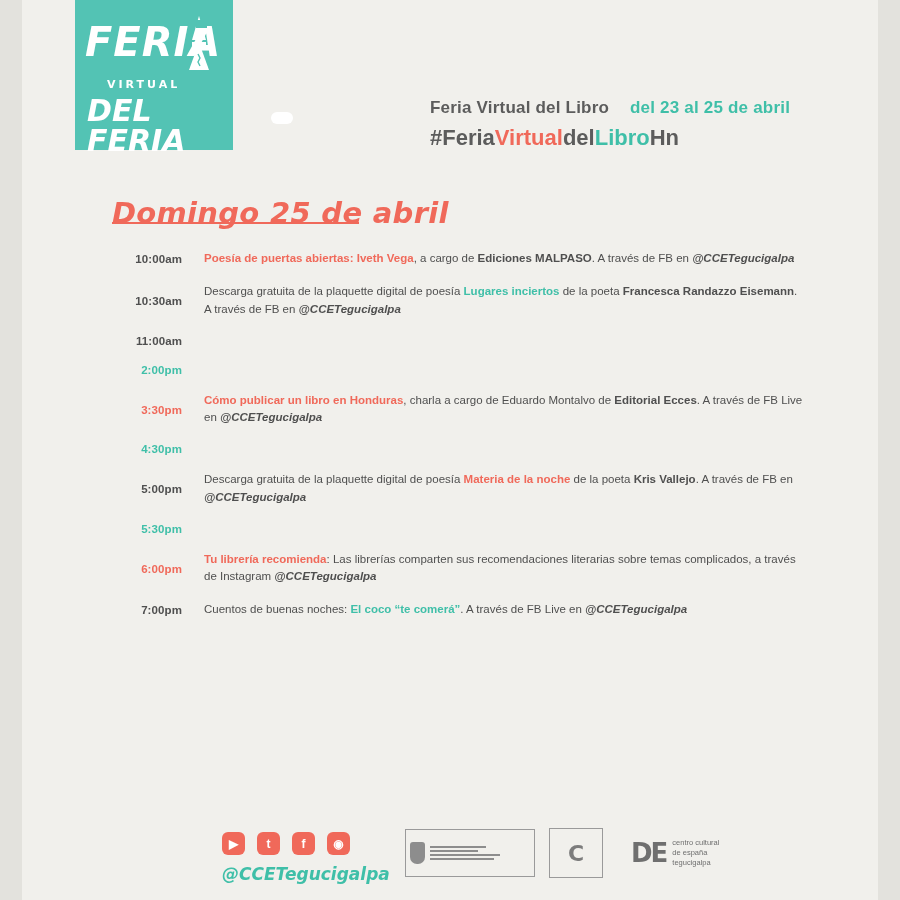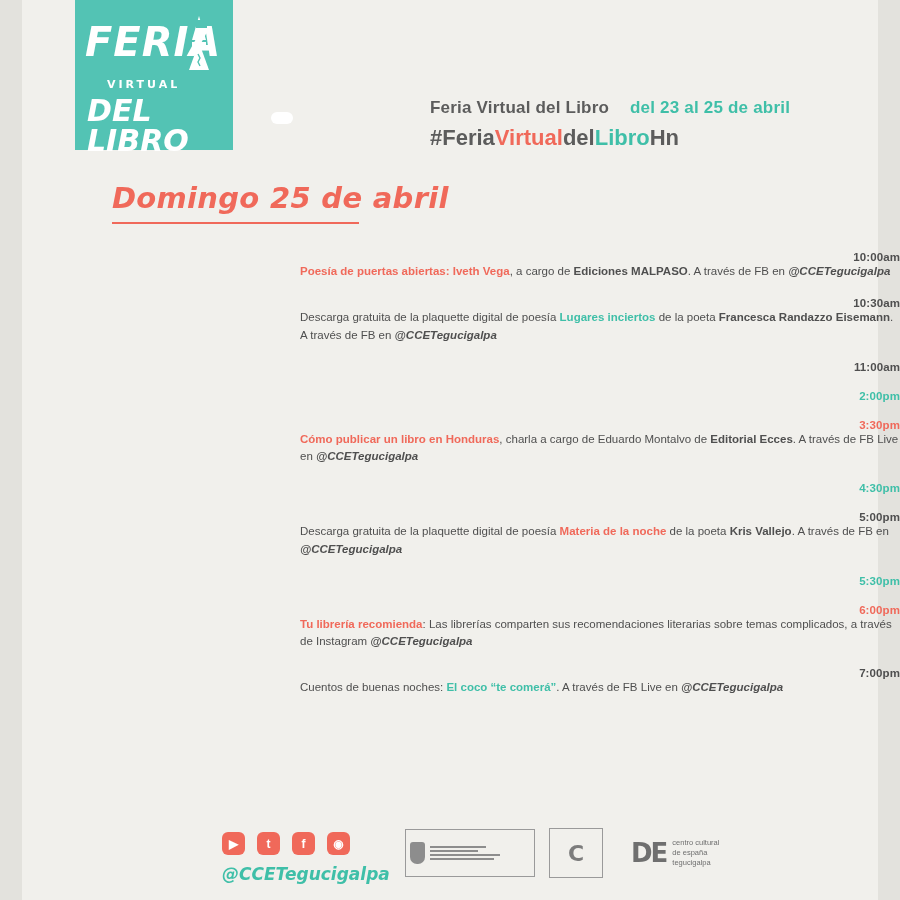--- a/index.html
+++ b/index.html
@@ -63,39 +63,38 @@
   .header .line1 .green{color:#3fbfa8;margin-left:16px;}
   .header .line2{
     margin-top:7px;font-size:22px;font-weight:bold;color:#5c5c5c;
   }
   .header .line2 .r{color:#f0695a;}
   .header .line2 .b{color:#5c5c5c;}
   .header .line2 .g2{color:#3fbfa8;}
 
   
   .day-title{
-    position:absolute;left:112px;top:181px;
+    position:absolute;left:112px;top:196px;
     font-family:"DejaVu Sans", sans-serif;
     font-weight:bold;font-style:italic;
     font-size:29px;color:#f0695a;
     letter-spacing:.3px;
   }
   .day-underline{
     position:absolute;left:112px;top:222px;width:247px;height:2px;background:#f0695a;
   }
 
   
   .schedule{
     position:absolute;left:0;top:250px;width:900px;
   }
   .row{
     display:flex;
-    align-items:flex-end;
+    align-items:center;
     margin-bottom:16px;
-    flex-direction:column;
   }
   .row .time{
     width:72px;
     min-width:72px;
     margin-left:110px;
     text-align:right;
     font-size:11.5px;
     font-weight:bold;
     color:#4f4f4f;
     padding-top:1px;
@@ -164,21 +163,21 @@
   <div class="logo">
     <div class="feria">FERIA</div>
     <svg class="tower" viewBox="0 0 40 58">
       <polygon points="20,2 27,26 13,26" fill="#ffffff"></polygon>
       <rect x="13" y="28" width="14" height="4" fill="#ffffff"></rect>
       <polygon points="10,56 18,34 22,34 30,56" fill="#ffffff"></polygon>
       <rect x="17" y="6" width="11" height="8" fill="#53c3b4"></rect>
       <polyline points="19,40 21,44 19,48 21,52" stroke="#53c3b4" stroke-width="1.4" fill="none"></polyline>
     </svg>
     <div class="virtual">VIRTUAL</div>
-    <div class="dellibro">DEL LIBRO</div>
+    <div class="dellibro">DEL FERIA</div>
     <div class="dot"></div>
   </div>
 
   <div class="header">
     <div class="line1">
       <span>Feria Virtual del Libro </span><span class="green">del 23 al  25 de abril</span>
     </div>
     <div class="line2">
       <span class="b">#Feria</span><span class="r">Virtual</span><span class="b">del</span><span class="g2">Libro</span><span class="b">Hn</span>
     </div>

